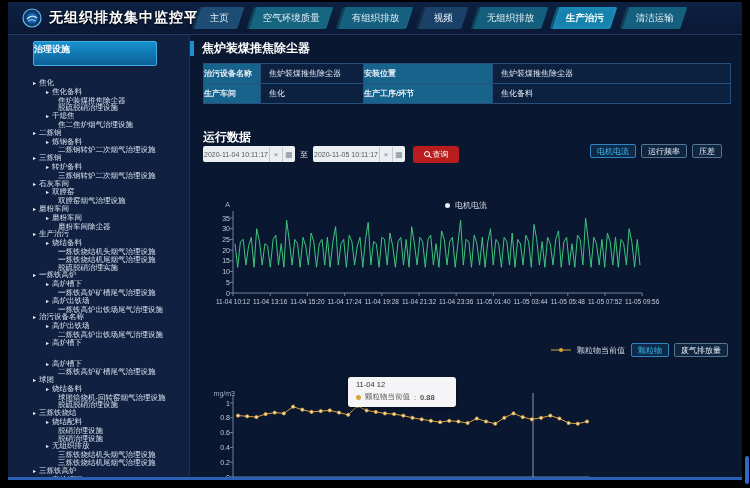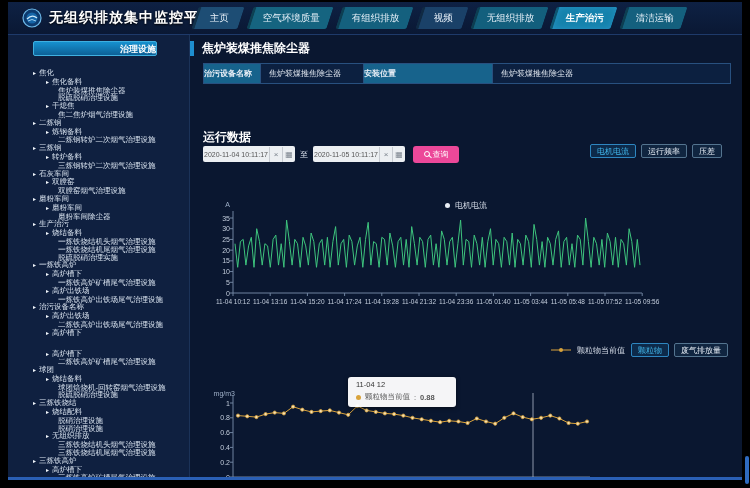--- a/index.html
+++ b/index.html
@@ -19,22 +19,22 @@
   .nav-item { height:22px; padding:0 10px; min-width:46px; transform:skew(-18deg);
     border-radius:2px; display:flex; align-items:center; justify-content:center;
     border-left:3px solid rgba(0,0,0,.35); cursor:pointer; }
   .nav-item span { transform:skew(18deg); color:#e9f2fa; font-size:9.5px; white-space:nowrap; }
   .nav-item.active span { font-weight:bold; color:#fff; }
   .nav-item.active { box-shadow:0 0 6px rgba(60,160,220,.5) inset; }
 
   
   #side { position:absolute; left:0; top:33px; width:182px; height:445px;
     background:#0f2040; border-right:1px solid #1b3258; overflow:hidden; }
-  .side-tab { margin:6px 0 0 25px; width:124px; height:15px; line-height:14px;
-    text-align:right; color:#fff; font-size:9px; font-weight:bold;
+  .side-tab { margin:6px 0 0 25px; width:124px; height:25px; line-height:14px;
+    text-align:left; color:#fff; font-size:9px; font-weight:bold;
     background:linear-gradient(#1691cf,#0d6096); border:1px solid #3fb0e0;
     border-radius:2px; cursor:pointer; }
   #tree { margin-top:13px; }
   .ti { font-size:7.5px; line-height:7.8px; color:#d9e3ef; white-space:nowrap; cursor:pointer; }
   .ti .arrow { display:inline-block; font-size:6px; color:#eef3f9; margin-right:3px; }
   .ti.l1 { padding-left:25px; }
   .ti.l2 { padding-left:38px; }
   .ti.l3 { padding-left:50px; }
   .tspacer { height:12px; }
 
@@ -50,21 +50,21 @@
   td.val { background:#0c2040; padding-left:8px; }
   h2 { position:absolute; top:94px; left:13px; font-size:12px; font-weight:bold; color:#fff; }
 
   .controls { position:absolute; top:110px; left:13px; height:18px; display:flex; align-items:center; }
   .dt { width:92px; height:16px; background:#eceff2; border-radius:2px;
     display:flex; align-items:center; font-size:7px; color:#555; cursor:pointer; }
   .dt-text { flex:1; text-align:center; }
   .dt-ic { width:13px; text-align:center; border-left:1px solid #c6cad0;
     color:#7a828c; font-size:8px; line-height:15px; cursor:pointer; }
   .to { color:#dfe6f0; font-size:8px; margin:0 5px; }
-  .query { margin-left:8px; width:46px; height:17px; background:#ec4899; border:none;
+  .query { margin-left:8px; width:46px; height:17px; background:#b91c1c; border:none;
     border-radius:3px; color:#fff; font-size:8px; display:flex; align-items:center;
     justify-content:center; gap:3px; cursor:pointer; }
   .mag { width:6px; height:6px; border:1px solid #fff; border-radius:50%; position:relative; }
   .mag::after { content:''; position:absolute; width:4px; height:1px; background:#fff;
     right:-3px; bottom:-1px; transform:rotate(40deg); }
   .metrics { position:absolute; top:109px; right:20px; display:flex; gap:5px; }
   .pill { height:14px; padding:0 6px; font-size:8px; border-radius:2px;
     border:1px solid #54748f; background:#102540; color:#e6edf5;
     display:flex; align-items:center; cursor:pointer; white-space:nowrap; }
   .pill.active { color:#41b5e9; border-color:#2e86c0; background:#0d2a4a; }
@@ -194,20 +194,26 @@
           <col style="width:103px">
           <col style="width:129px">
           <col style="width:238px">
         </colgroup>
       <tbody>
           <tr>
         <td class="lbl">治污设备名称</td>
         <td class="val">焦炉装煤推焦除尘器</td>
         <td class="lbl">安装位置</td>
         <td class="val">焦炉装煤推焦除尘器</td>
+      </tr>
+      <tr>
+        <td class="lbl">生产车间</td>
+        <td class="val">焦化</td>
+        <td class="lbl">生产工序/环节</td>
+        <td class="val">焦化备料</td>
       </tr>
     </tbody>
       </table>
 
     <h2>运行数据</h2>
 
     <div class="controls">
       <div class="dt">
         <span class="dt-text">2020-11-04 10:11:17</span>
         <span class="dt-ic">×</span>

